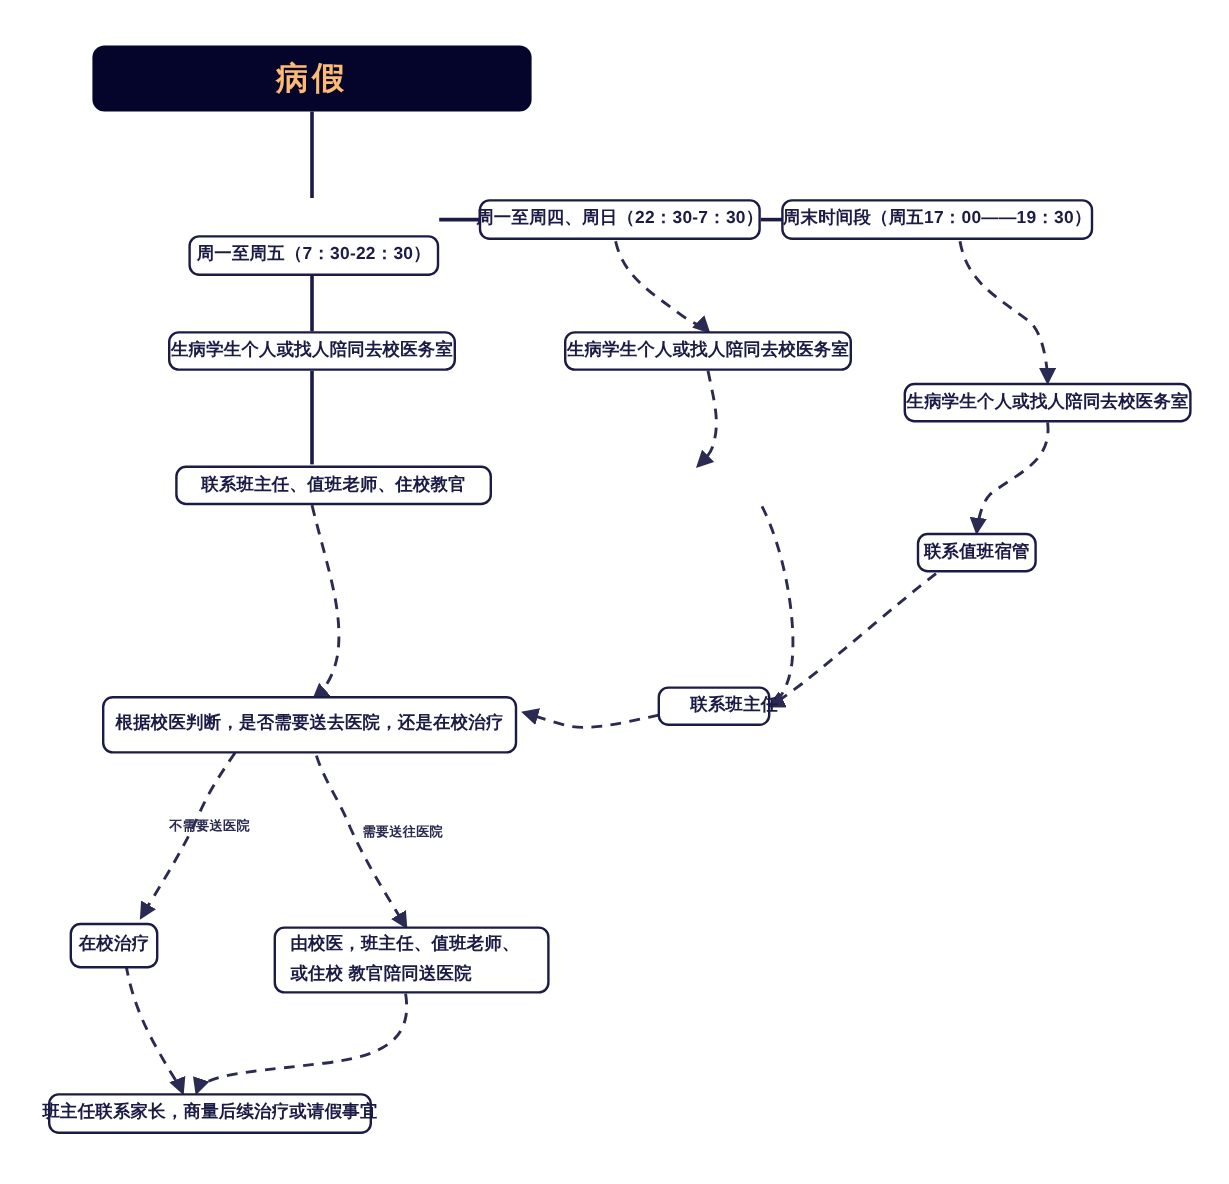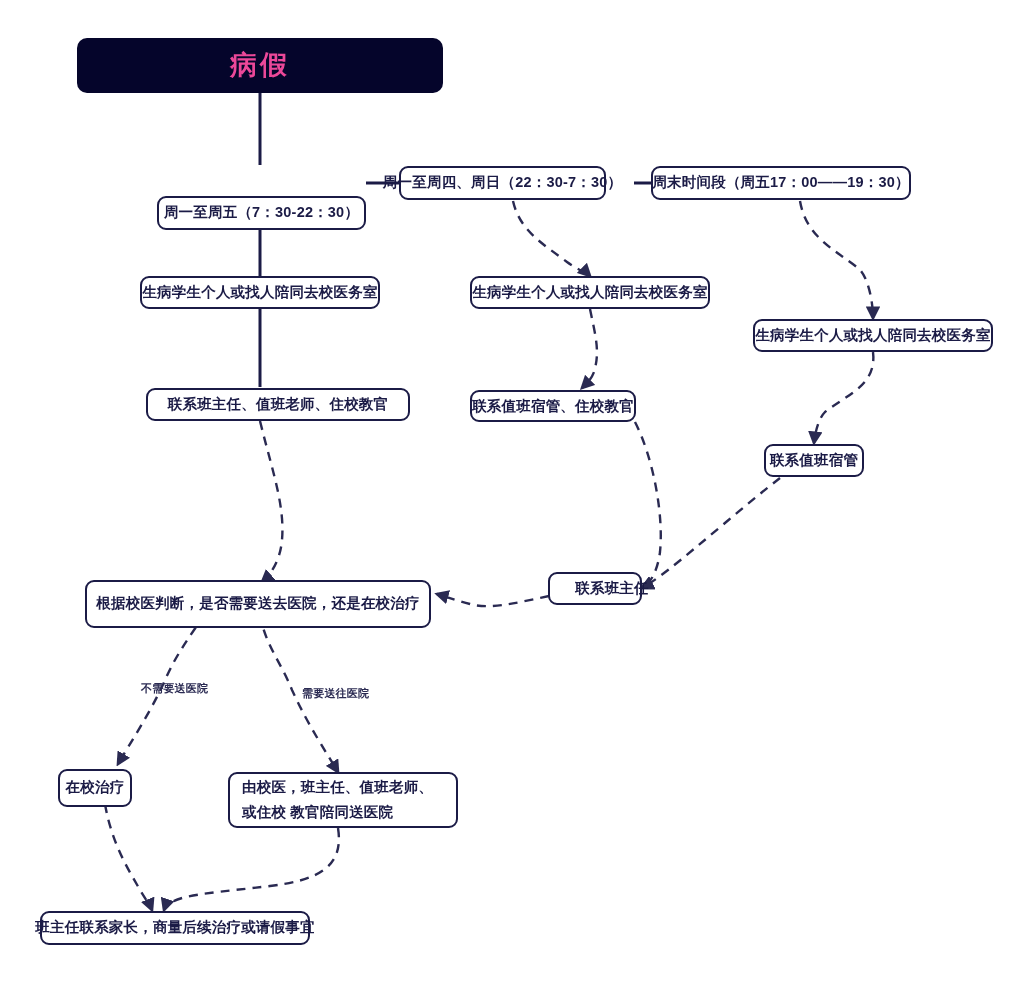--- a/index.html
+++ b/index.html
@@ -40,21 +40,21 @@
     letter-spacing: 0.2px;
     line-height: 1.45;
     padding: 4px 10px;
     text-align: center;
     white-space: nowrap;
   }
   .node.title {
     background: #05052b;
     border: none;
     border-radius: 10px;
-    color: #ec4899;
+    color: #fdba74;
     font-size: 27px;
     font-weight: bold;
     letter-spacing: 3px;
   }
   .node.multiline {
     white-space: normal;
     text-align: left;
     justify-content: flex-start;
     line-height: 1.7;
     padding: 8px 12px;
@@ -111,33 +111,32 @@
     <path d="M 105 804 C 112 845 130 872 140 890 C 146 900 150 905 152 910" stroke="#2a2a52" stroke-width="2.4" fill="none" stroke-dasharray="9 7" marker-end="url(#arrow)"></path>
 
     <path d="M 338 828 C 344 866 320 880 270 886 C 220 892 186 894 172 902
              C 167 905 165 907 164 910" stroke="#2a2a52" stroke-width="2.4" fill="none" stroke-dasharray="9 7" marker-end="url(#arrow)"></path>
   </svg>
 
   <div class="node title" style="left:77px; top:38px; width:366px; height:55px;">病假</div>
 
   <div class="node" style="left:157px; top:166px; width:209px; height:34px;margin-top:30px;">周一至周五（7：30-22：30）</div>
 
-  <div class="node" style="left:399px; top:166px; width:207px; height:34px;">周一至周四、周日（22：30-7：30）</div>
+  <div class="node" style="left:399px; top:166px; width:235px; height:34px;">周一至周四、周日（22：30-7：30）</div>
 
   <div class="node" style="left:651px; top:166px; width:260px; height:34px;">周末时间段（周五17：00——19：30）</div>
 
   <div class="node" style="left:140px; top:276px; width:240px; height:33px;">生病学生个人或找人陪同去校医务室</div>
 
   <div class="node" style="left:470px; top:276px; width:240px; height:33px;">生病学生个人或找人陪同去校医务室</div>
 
   <div class="node" style="left:753px; top:319px; width:240px; height:33px;">生病学生个人或找人陪同去校医务室</div>
 
   <div class="node" style="left:146px; top:388px; width:264px; height:33px;">联系班主任、值班老师、住校教官</div>
 
-  <div class="node" style="left:470px; top:390px; width:166px; height:32px;">联系值班宿管、住校教官</div>
 
   <div class="node" style="left:764px; top:444px; width:100px; height:33px;">联系值班宿管</div>
 
   <div class="node" style="left:548px; top:572px; width:94px; height:33px;padding-left:44px;">联系班主任</div>
 
   <div class="node" style="left:85px; top:580px; width:346px; height:48px;">根据校医判断，是否需要送去医院，还是在校治疗</div>
 
   <div class="node" style="left:58px; top:769px; width:74px; height:38px;">在校治疗</div>
 
   <div class="node multiline" style="left:228px; top:772px; width:230px; height:56px;">由校医，班主任、值班老师、或住校

